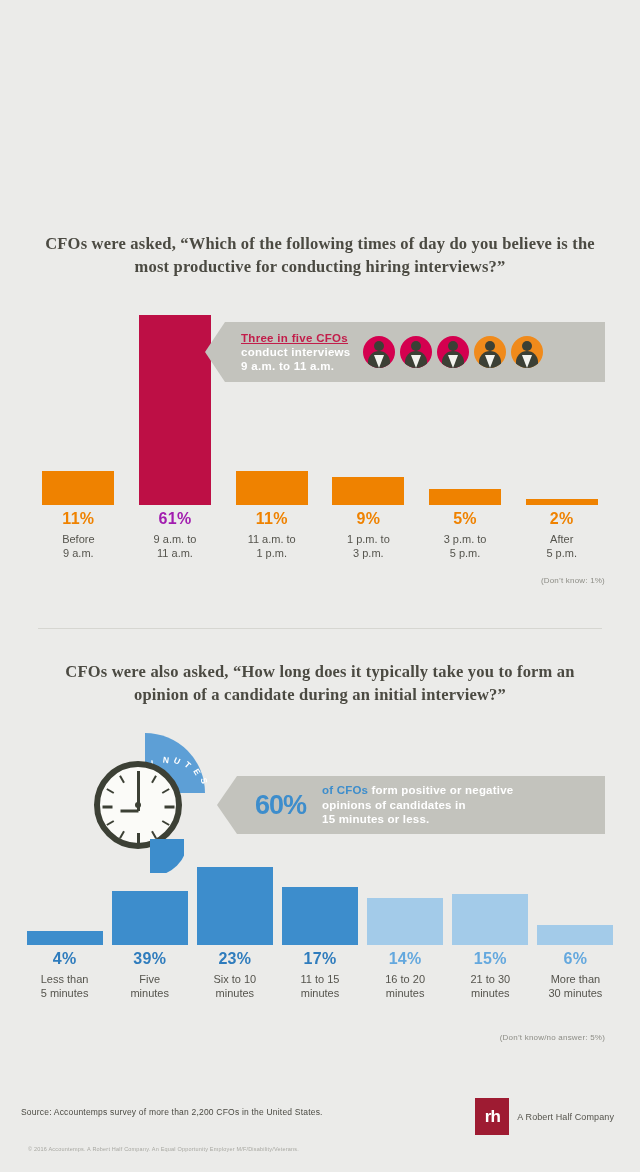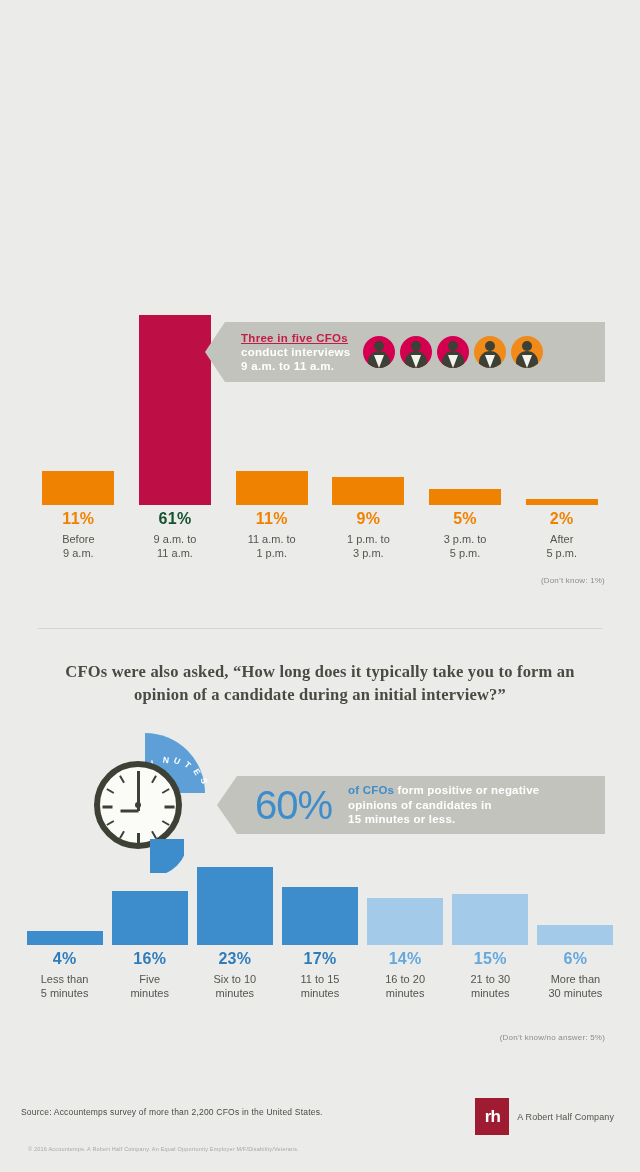--- a/index.html
+++ b/index.html
@@ -90,21 +90,21 @@
   }
   .person .shirt{
     position:absolute;left:50%;bottom:0;transform:translateX(-50%);
     width:0;height:0;border-left:5px solid transparent;border-right:5px solid transparent;
     border-top:13px solid #f3f3ee;
   }
 
   #callout2{left:237px;top:776px;width:368px;height:58px;}
   #callout2 .arrow{border-top:29px solid transparent;border-bottom:29px solid transparent;}
   .big60{
-    font-size:40px;font-weight:normal;color:#3d8dcc;
+    font-size:27px;font-weight:bold;color:#3d8dcc;
     padding-left:18px;letter-spacing:-1px;
   }
   .callout2-text{
     padding-left:16px;color:#ffffff;font-size:11.5px;line-height:14.5px;
     font-weight:bold;letter-spacing:.2px;
   }
   .callout2-text .hl{color:#3d8dcc;}
 
   
   .chart{position:absolute;display:flex;align-items:flex-end;}
@@ -173,20 +173,21 @@
   .logo-text{margin-left:8px;}
   .logo-name{font-size:21px;color:#231f20;line-height:22px;letter-spacing:-.4px;}
   .logo-tag{font-size:9px;color:#55544d;line-height:12px;letter-spacing:.1px;}
 </style>
 </head>
 <body>
 
 <div class="page">
 
 
+  <div class="question" id="q1">CFOs were asked, “Which of the following times of day do you believe is the most productive for conducting hiring interviews?”</div>
 
   <div class="chart" id="chart1">
       <div class="bar-col">
         <div class="bar" style="height: 34.2623px; background: rgb(239, 130, 0);"></div>
       </div>
       <div class="bar-col">
         <div class="bar" style="height: 190px; background: rgb(189, 15, 69);"></div>
       </div>
       <div class="bar-col">
         <div class="bar" style="height: 34.2623px; background: rgb(239, 130, 0);"></div>
@@ -203,21 +204,21 @@
     </div>
   <div class="labels" id="labels1">
       <div class="label-col">
         <div class="pct" style="color: rgb(239, 130, 0);">11%</div>
         <div class="cat">
           <div>Before</div>
           <div>9 a.m.</div>
         </div>
       </div>
       <div class="label-col">
-        <div class="pct" style="color: #14532d;">61%</div>
+        <div class="pct" style="color: #a21caf;">61%</div>
         <div class="cat">
           <div>9 a.m. to</div>
           <div>11 a.m.</div>
         </div>
       </div>
       <div class="label-col">
         <div class="pct" style="color: rgb(239, 130, 0);">11%</div>
         <div class="cat">
           <div>11 a.m. to</div>
           <div>1 p.m.</div>
@@ -361,21 +362,21 @@
     </div>
   <div class="labels" id="labels2">
       <div class="label-col">
         <div class="pct" style="color: rgb(47, 124, 189);">4%</div>
         <div class="cat">
           <div>Less than</div>
           <div>5 minutes</div>
         </div>
       </div>
       <div class="label-col">
-        <div class="pct" style="color: rgb(47, 124, 189);">16%</div>
+        <div class="pct" style="color: rgb(47, 124, 189);">39%</div>
         <div class="cat">
           <div>Five</div>
           <div>minutes</div>
         </div>
       </div>
       <div class="label-col">
         <div class="pct" style="color: rgb(47, 124, 189);">23%</div>
         <div class="cat">
           <div>Six to 10</div>
           <div>minutes</div>

